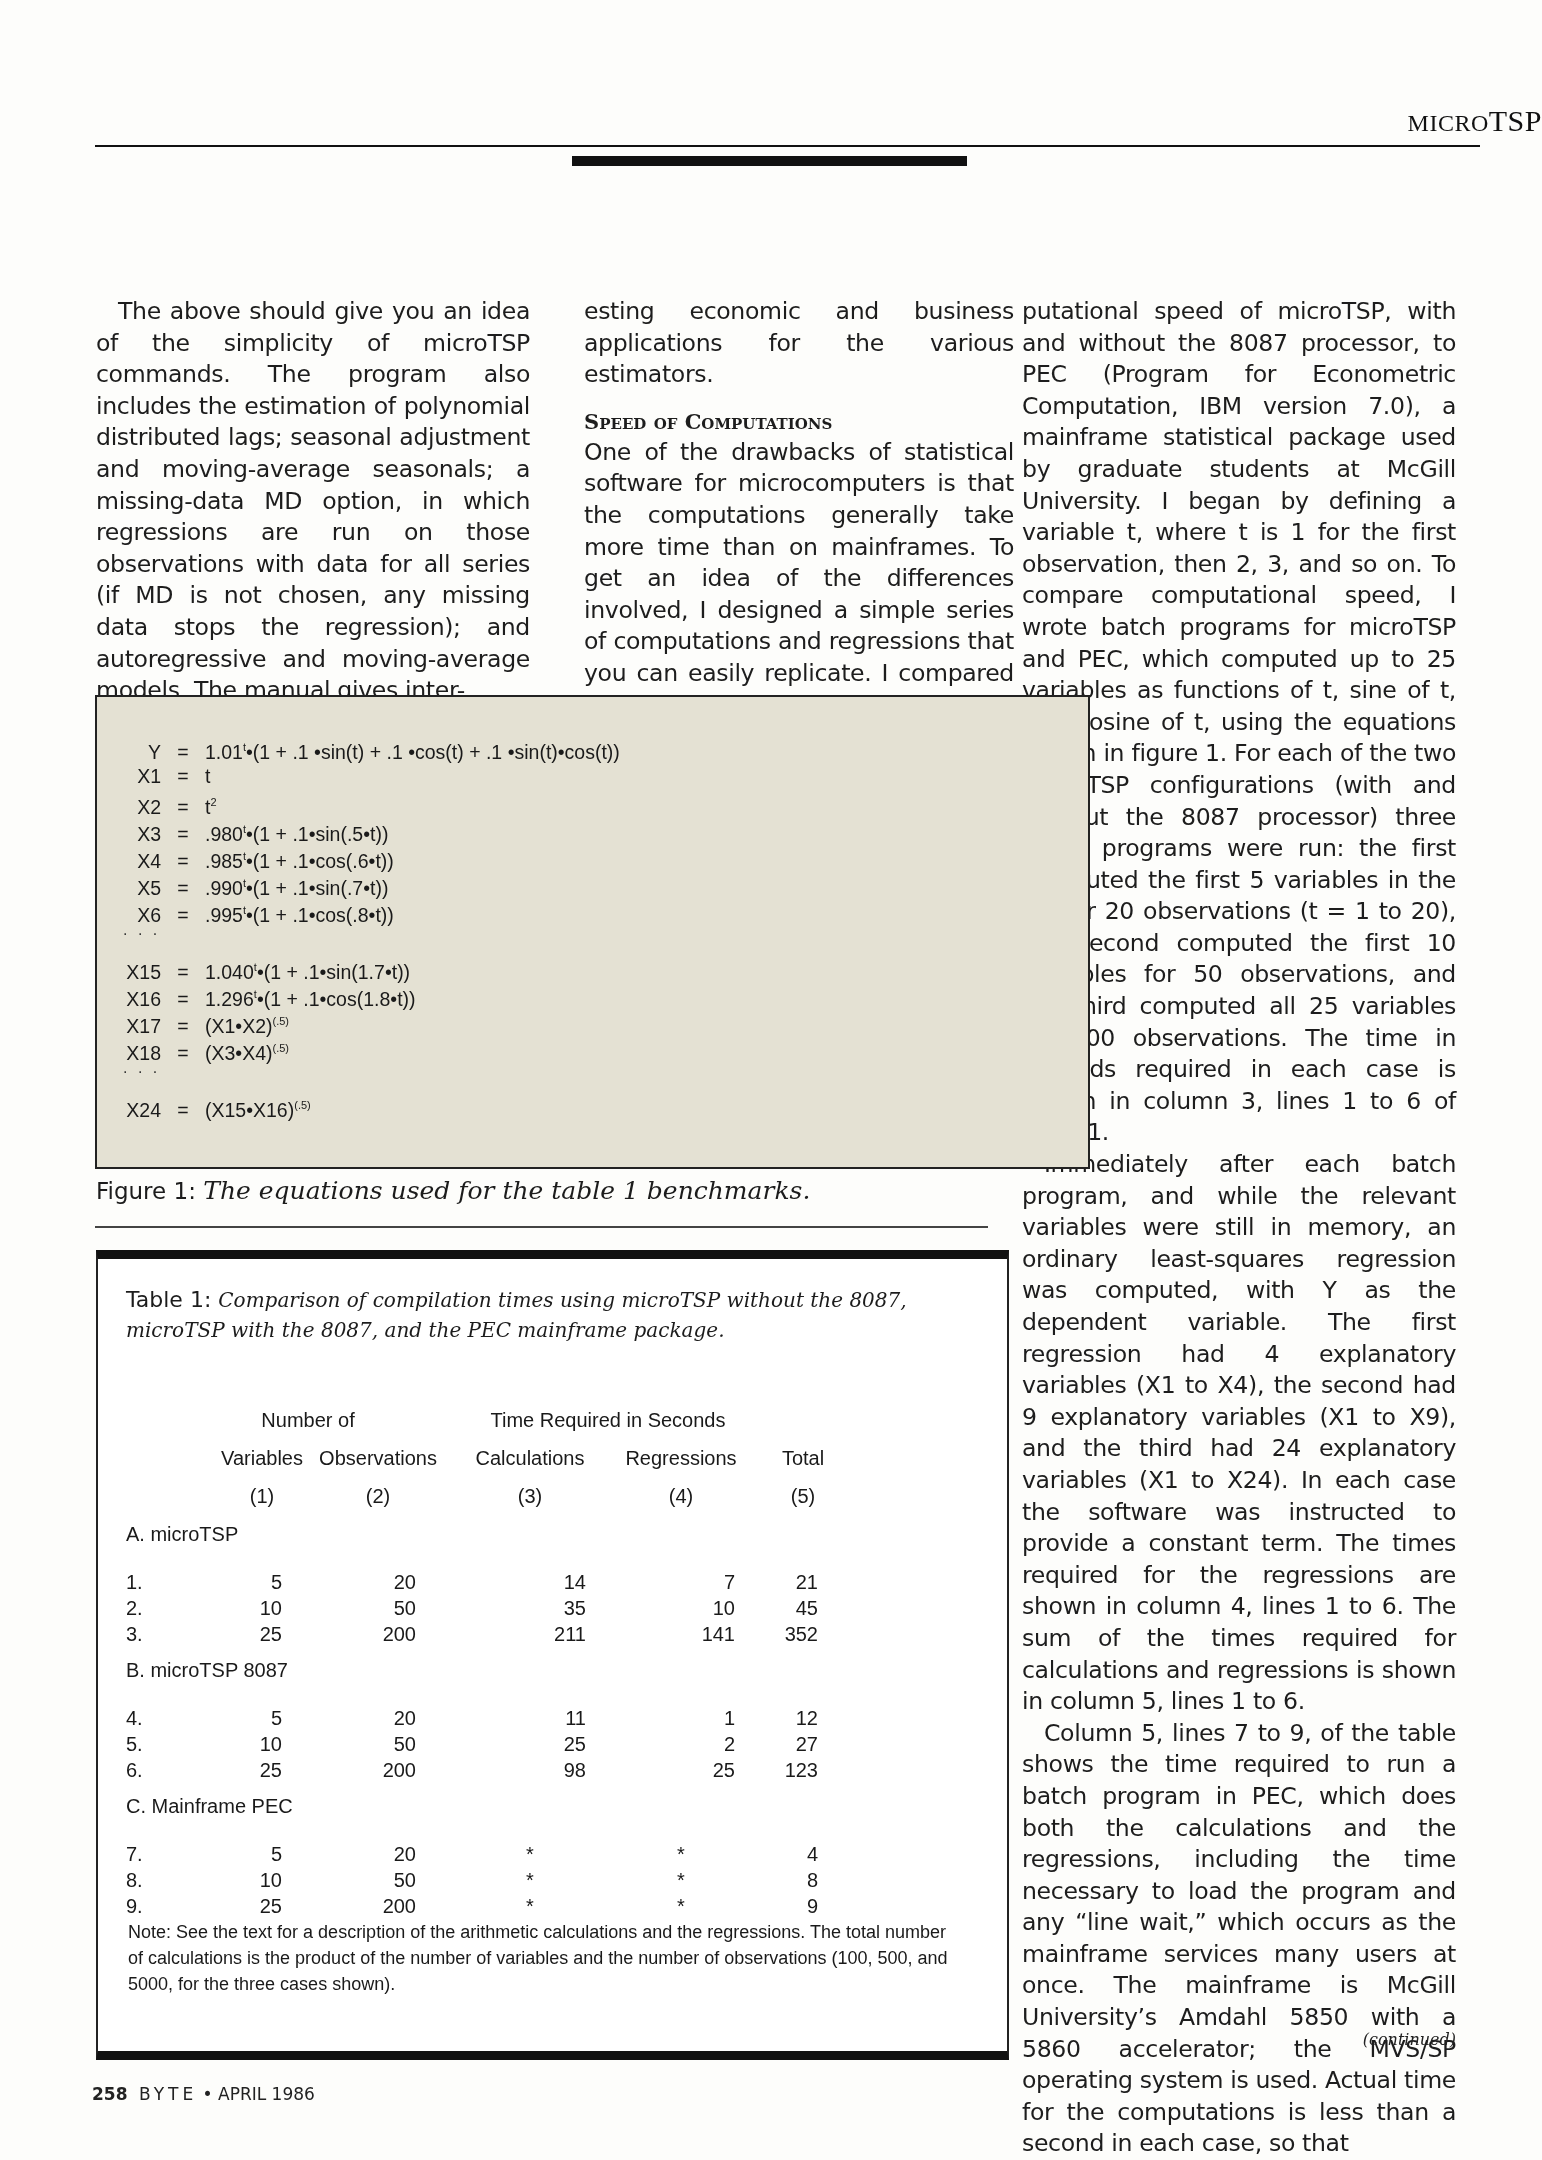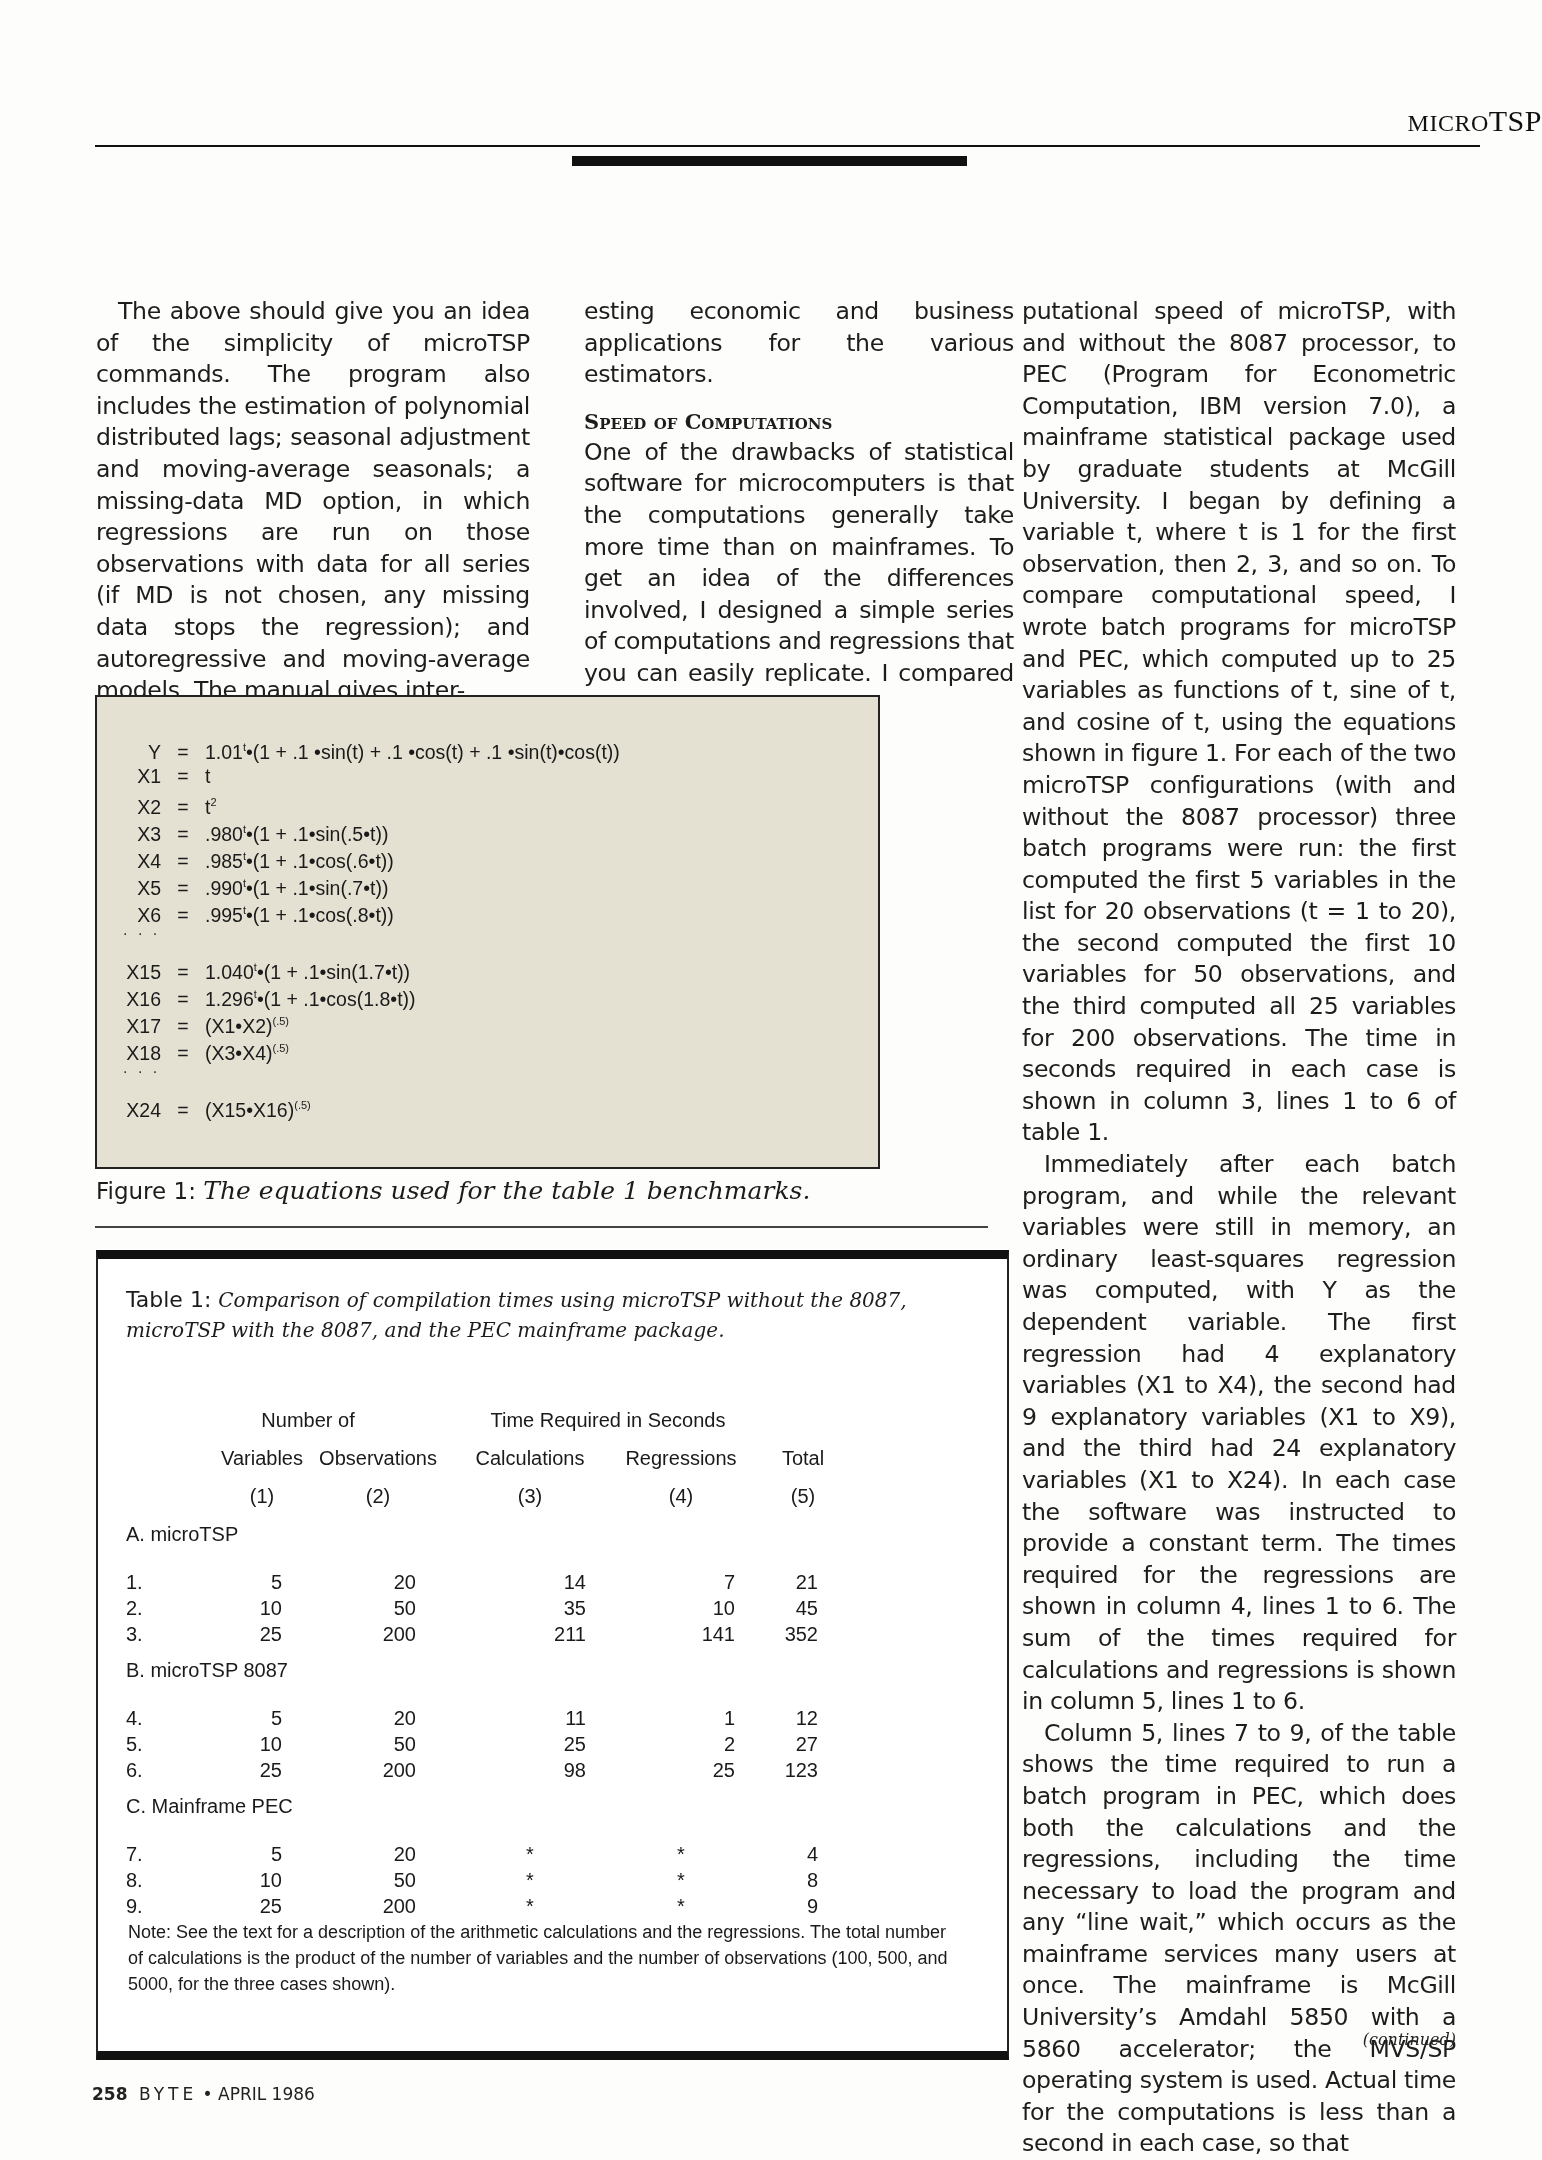--- a/index.html
+++ b/index.html
@@ -28,21 +28,21 @@
   .col1 { left:96px; width:434px; top:296px; }
   .col2 { left:560px; width:430px; top:296px;margin-left:24px; }
   .col3 { left:1022px; width:434px; top:296px; }
   .section-heading {
     font-family:"DejaVu Serif", serif; font-weight:bold; font-size:21px;
     letter-spacing:0; margin-top:16px !important; line-height:30px; font-variant:small-caps;
   }
 
   
   .figure-box {
-    left:95px; top:695px; width:785px; height:474px;
+    left:95px; top:695px; width:995px; height:474px;
     border:2px solid #222; background:#e4e1d3;
     box-sizing:border-box;
   }
   .eq {
     position:absolute; font-family:"Liberation Sans", sans-serif; font-size:19.5px; color:#1a1a1a;
     white-space:nowrap; line-height:24px;
   }
   .eq .lhs { display:inline-block; width:56px; text-align:right; }
   .eq .op { display:inline-block; width:44px; text-align:center; }
   .eq sup { font-size:11px; vertical-align:8px; }

